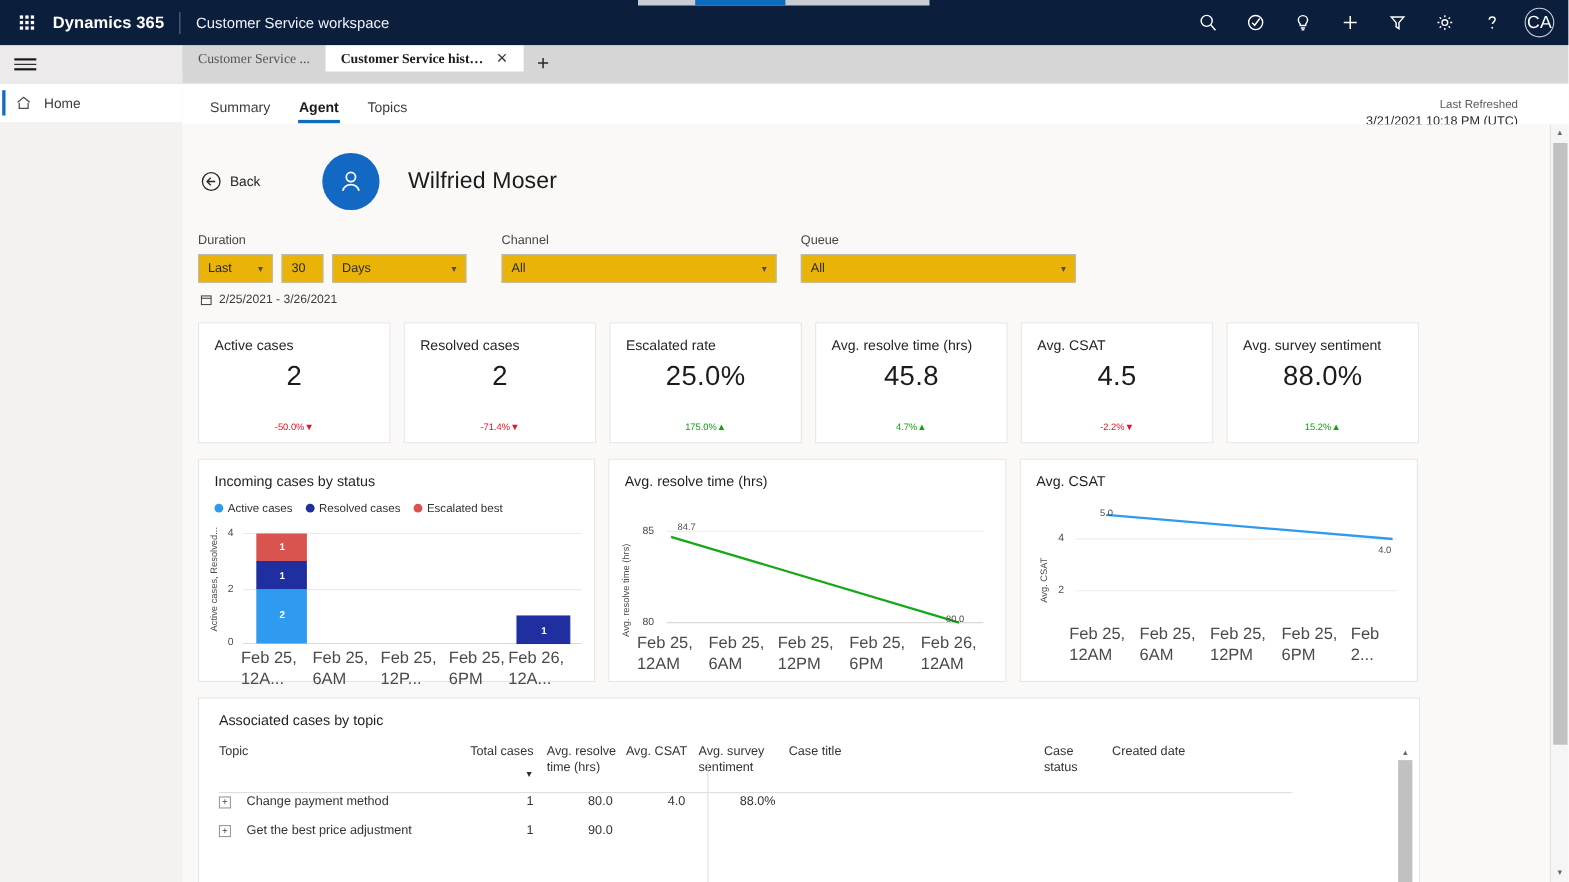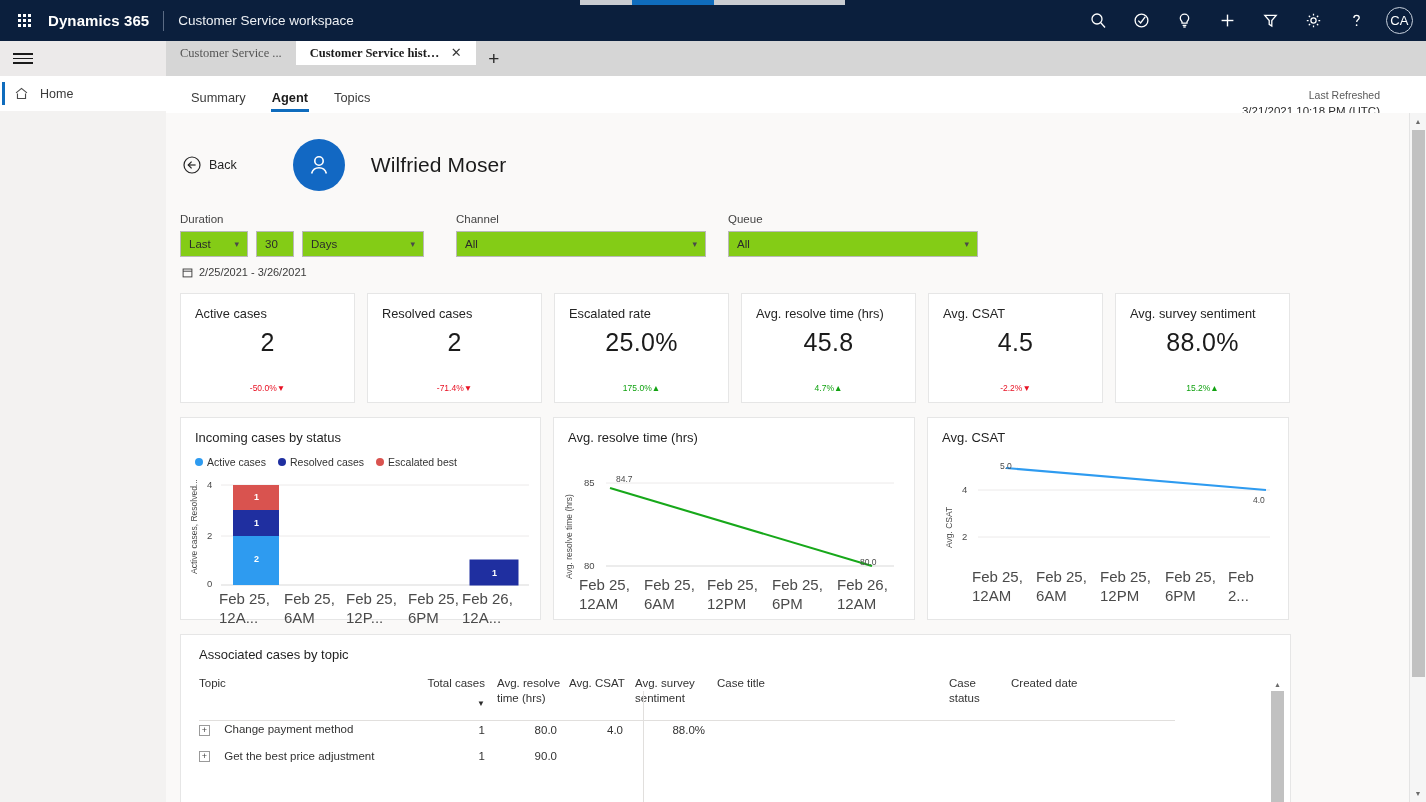--- a/index.html
+++ b/index.html
@@ -29,21 +29,21 @@
   .brand-sep { width: 1px; height: 20px; background: #5b6b84; margin: 0 14px 0 14px; }
   .app-name { color: #eef1f5; font-size: 13.5px; }
   .header-right { margin-left: auto; display: flex; align-items: center; padding-right: 13px; gap: 3px; }
   .hicon {
     width: 40px; height: 41px; display: flex; align-items: center; justify-content: center;
     color: #ffffff;
   }
   .hicon svg { display: block; }
   .avatar-btn {
     width: 27px; height: 27px; border-radius: 50%; border: 1.3px solid #c7d0dc;
-    color: #ffffff; font-size: 13px; display: flex; align-items: center; justify-content: center;
+    color: #ffffff; font-size: 16px; display: flex; align-items: center; justify-content: center;
     margin-left: 7px; letter-spacing: .3px;
   }
 
   
   .tabstrip {
     position: absolute; top: 41px; left: 0; width: 1426px; height: 35px;
     background: #d6d6d6; display: flex; align-items: stretch; z-index: 20;
   }
   .hamburger-cell {
     width: 166px; height: 35px; background: #eceaea; display: flex; align-items: center; padding-left: 10px;
@@ -103,21 +103,21 @@
     display: flex; align-items: center; justify-content: center; margin-left: 56px;
   }
   .agent-name { font-size: 21px; color: #1b1b1b; margin-left: 26px; letter-spacing: .1px; }
 
   
   .filters { display: flex; padding: 22px 0 0 14px; gap: 0; }
   .fgroup { display: flex; flex-direction: column; }
   .flabel { font-size: 11.5px; color: #444444; margin-bottom: 6px; }
   .frow { display: flex; gap: 8px; }
   .fctl {
-    height: 26px; border: 1px solid #b9b9b9; background: #84cc16; font-size: 11.5px; color: #2b2b2b;
+    height: 26px; border: 1px solid #b9b9b9; background: #eab308; font-size: 11.5px; color: #2b2b2b;
     display: flex; align-items: center; padding: 0 8px; justify-content: space-between;
   }
   .chev { color: #4a4a4a; font-size: 9px; margin-left: 6px; }
   .daterange { display: flex; align-items: center; gap: 6px; font-size: 11px; color: #3b3b3b; padding: 9px 0 0 16px; }
 
   
   .kpi-row { display: flex; gap: 12px; padding: 15px 0 0 14px; }
   .kpi-card {
     width: 175px; height: 110px; background: #ffffff; border: 1px solid #e6e6e6;
     display: flex; flex-direction: column; padding: 12px 14px 9px 14px;

